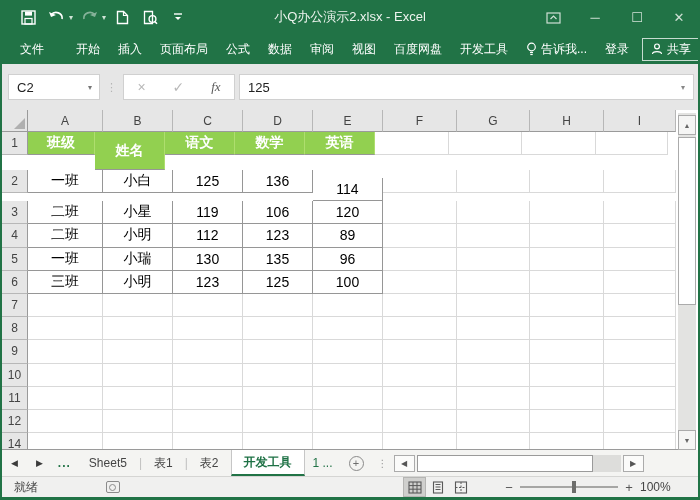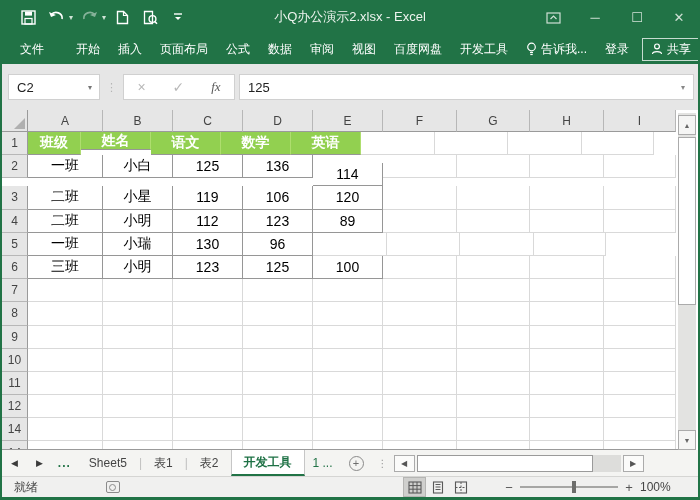--- a/index.html
+++ b/index.html
@@ -227,22 +227,22 @@
         <div class="colh" style="width: 70px; height: 22px;">C</div>
         <div class="colh" style="width: 70px; height: 22px;">D</div>
         <div class="colh" style="width: 70px; height: 22px;">E</div>
         <div class="colh" style="width: 74px; height: 22px;">F</div>
         <div class="colh" style="width: 73px; height: 22px;">G</div>
         <div class="colh" style="width: 74px; height: 22px;">H</div>
         <div class="colh" style="width: 72px; height: 22px;">I</div>
       </div>
       <div class="grow">
         <div class="rowh" style="width: 26px; height: 23.2px;">1</div>
-        <div class="cell thead" style="width: 53px; height: 23.2px; text-align: right;">班级</div>
-        <div class="cell thead" style="width: 70px; height: 18px;">姓名</div>
+        <div class="cell thead" style="width: 67px; height: 23.2px; text-align: right;">班级</div>
+        <div class="cell thead" style="width: 70px; height: 38px;">姓名</div>
         <div class="cell thead" style="width: 70px; height: 23.2px;">语文</div>
         <div class="cell thead" style="width: 70px; height: 23.2px;">数学</div>
         <div class="cell thead" style="width: 70px; height: 23.2px;">英语</div>
         <div class="cell" style="width: 74px; height: 23.2px;"></div>
         <div class="cell" style="width: 73px; height: 23.2px;"></div>
         <div class="cell" style="width: 74px; height: 23.2px;"></div>
         <div class="cell" style="width: 72px; height: 23.2px;"></div>
       </div>
       <div class="grow">
         <div class="rowh" style="width: 26px; height: 23.2px;">2</div>
@@ -278,20 +278,21 @@
         <div class="cell" style="width: 74px; height: 23.2px;"></div>
         <div class="cell" style="width: 73px; height: 23.2px;"></div>
         <div class="cell" style="width: 74px; height: 23.2px;"></div>
         <div class="cell" style="width: 72px; height: 23.2px;"></div>
       </div>
       <div class="grow">
         <div class="rowh" style="width: 26px; height: 23.2px;">5</div>
         <div class="cell tcell" style="width: 75px; height: 23.2px;">一班</div>
         <div class="cell tcell" style="width: 70px; height: 23.2px;">小瑞</div>
         <div class="cell tcell" style="width: 70px; height: 23.2px;">130</div>
+        <div class="cell tcell" style="width: 70px; height: 23.2px;">135</div>
         <div class="cell tcell" style="width: 70px; height: 23.2px;">96</div>
         <div class="cell" style="width: 74px; height: 23.2px;"></div>
         <div class="cell" style="width: 73px; height: 23.2px;"></div>
         <div class="cell" style="width: 74px; height: 23.2px;"></div>
         <div class="cell" style="width: 72px; height: 23.2px;"></div>
       </div>
       <div class="grow">
         <div class="rowh" style="width: 26px; height: 23.2px;">6</div>
         <div class="cell tcell" style="width: 75px; height: 23.2px;">三班</div>
         <div class="cell tcell" style="width: 70px; height: 23.2px;">小明</div>

